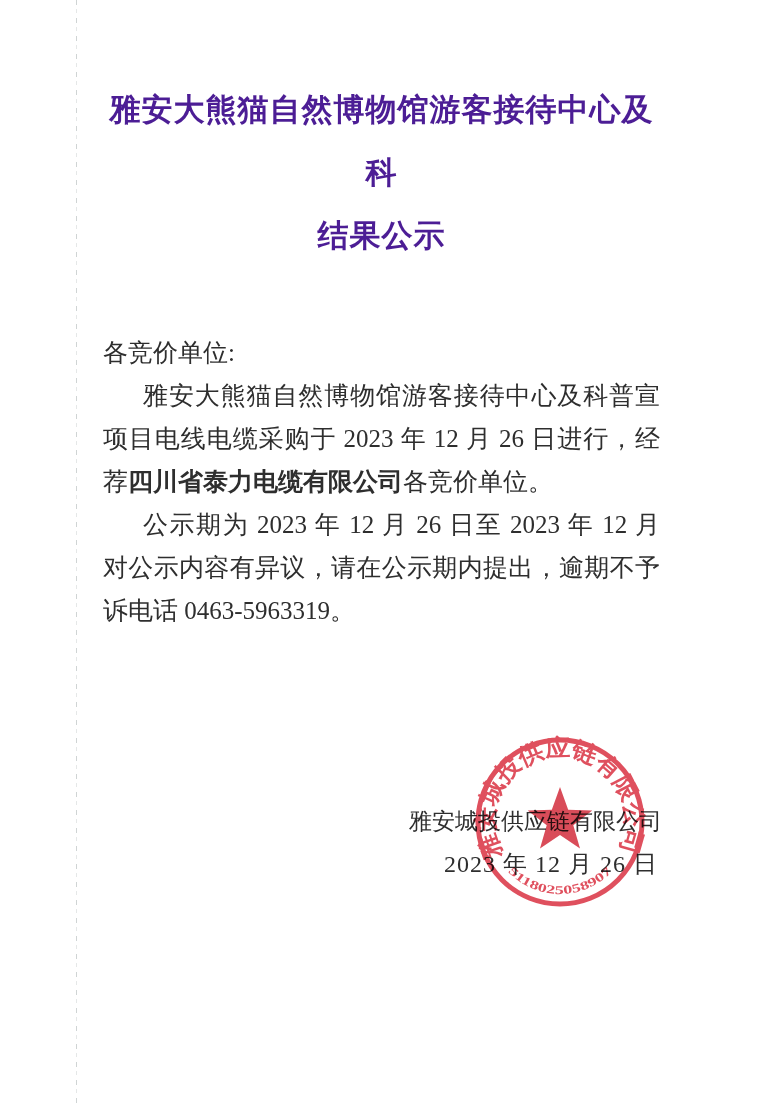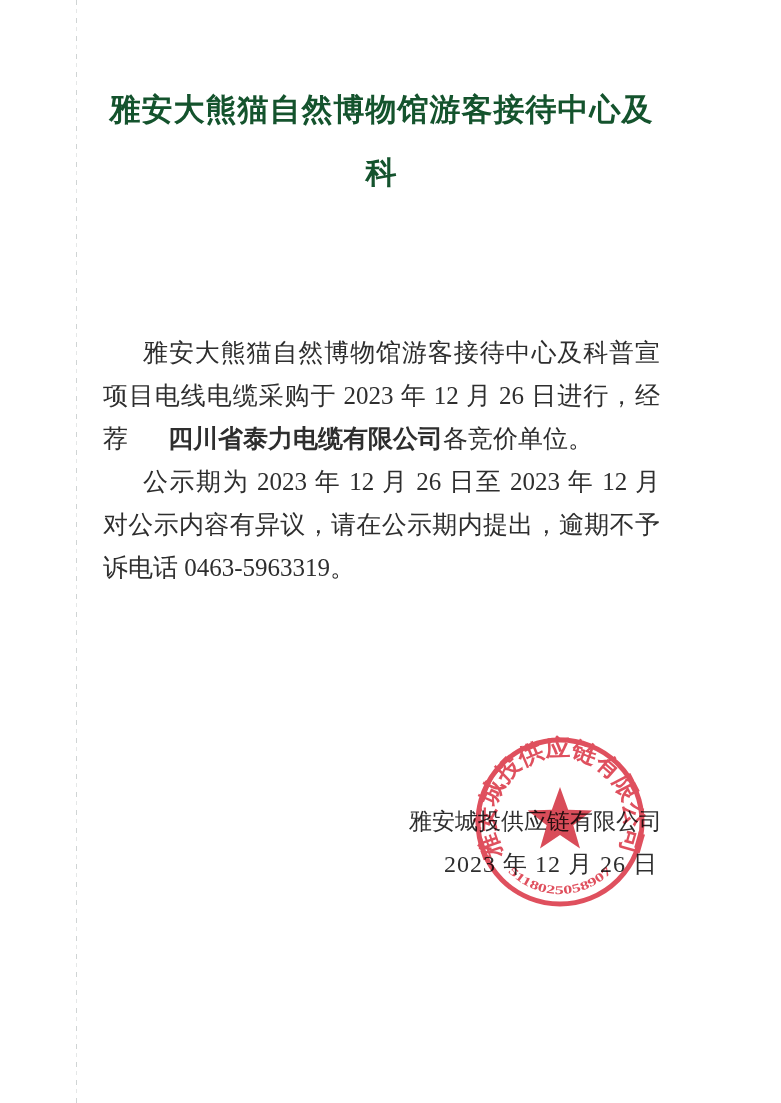--- a/index.html
+++ b/index.html
@@ -23,37 +23,37 @@
       rgba(150,160,160,.45) 0 5px,
       rgba(150,160,160,0) 5px 9px,
       rgba(170,178,178,.30) 9px 13px,
       rgba(170,178,178,0) 13px 18px);
     pointer-events:none;
   }
   .title-block{
     position:absolute;left:103px;top:78px;width:557px;
     text-align:center;
     font-size:31px;line-height:63px;font-weight:700;
-    color:#14532d;
+    color:#4c1d95;
     letter-spacing:1px;
   }
   .body-block{
     position:absolute;left:103px;top:331px;width:557px;
     font-size:25px;line-height:43px;
     color:#2e2e2e;
   }
   .line{white-space:nowrap;}
   .jline{
     white-space:normal;
     text-align:justify;
     text-align-last:justify;
     overflow:hidden;height:43px;
   }
   .indent{text-indent:40px;}
-  .bold{font-weight:700;margin-left:40px;}
+  .bold{font-weight:700;}
   .signature-block{
     position:absolute;right:119px;top:800px;
     text-align:right;
     font-size:23px;line-height:43px;
     color:#2e2e2e;
   }
   .signature-block .date{font-size:24px;padding-right:4px;letter-spacing:1px;}
   .stamp{
     position:absolute;left:472px;top:734px;width:176px;height:176px;
     mix-blend-mode:multiply;
@@ -68,23 +68,25 @@
 </style>
 </head>
 <body>
 
 <div class="page">
 
   <div class="scan-line"></div>
 
   <div class="title-block">
     <div>雅安大熊猫自然博物馆游客接待中心及科</div>
+    <div>结果公示</div>
   </div>
 
   <div class="body-block">
+    <div class="line">各竞价单位:</div>
 
     <div class="jline indent">雅安大熊猫自然博物馆游客接待中心及科普宣教中心</div>
     <div class="jline">项目电线电缆采购于 2023 年 12 月 26 日进行，经评审，推</div>
     <div class="line"><span>荐</span><span class="bold">四川省泰力电缆有限公司</span><span>各竞价单位。</span></div>
 
     <div class="jline indent">公示期为 2023 年 12 月 26 日至 2023 年 12 月 28 日，如</div>
     <div class="jline">对公示内容有异议，请在公示期内提出，逾期不予受理。投</div>
     <div class="line">诉电话 0463-5963319。</div>
   </div>
 

